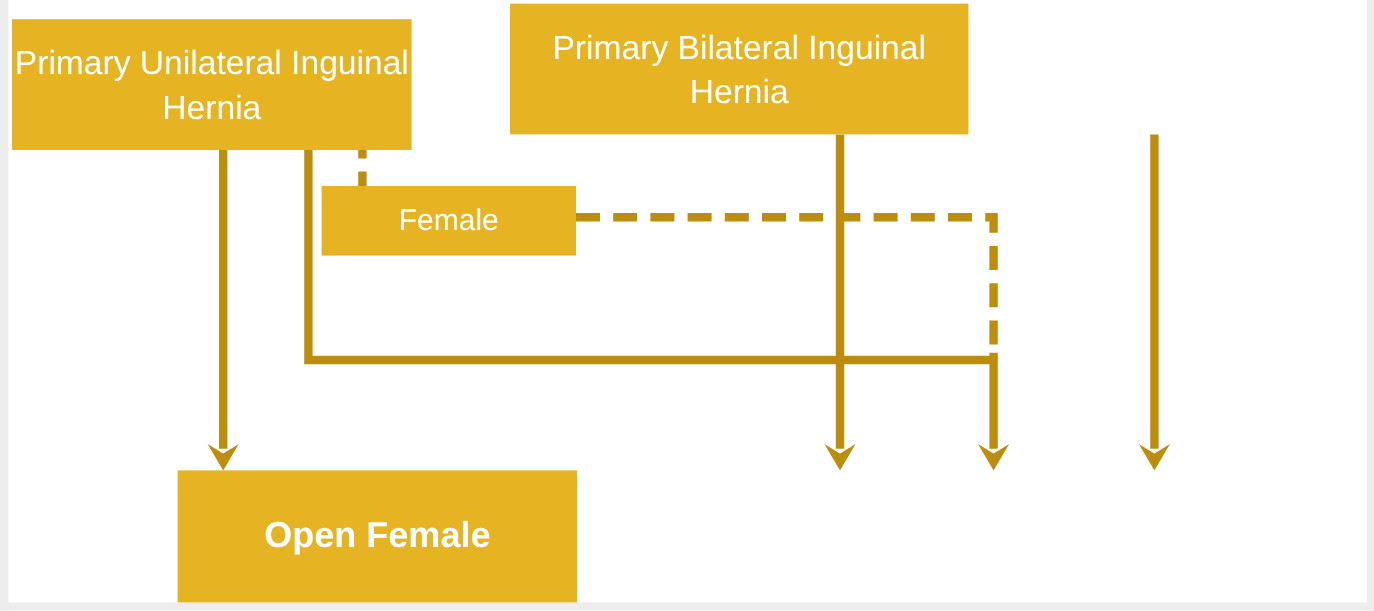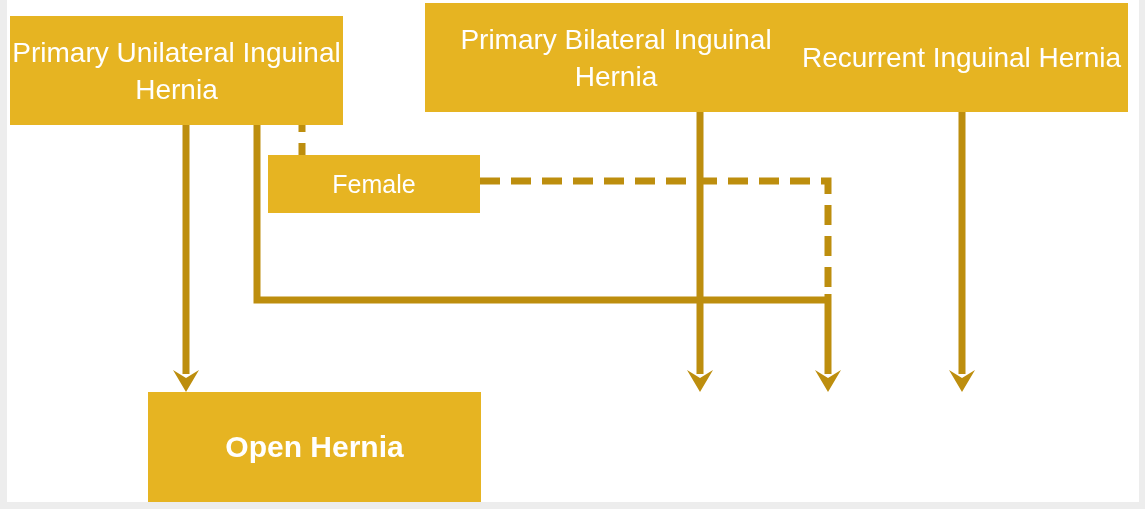--- a/index.html
+++ b/index.html
@@ -77,27 +77,24 @@
   </svg>
 
   <div class="node lg" id="node-primary-unilateral">
     <span>Primary Unilateral Inguinal Hernia</span>
   </div>
 
   <div class="node lg" id="node-primary-bilateral">
     <span>Primary Bilateral Inguinal Hernia</span>
   </div>
 
-  <div class="node lg" id="node-recurrent">
-    <span>Recurrent Inguinal Hernia</span>
-  </div>
 
   <div class="node mid" id="node-female">
     <span>Female</span>
   </div>
 
 
   <div class="node bold" id="node-open-repair">
-    <span>Open Hernia</span>
+    <span>Open Female</span>
   </div>
 
 
 </div>
 
 </body></html>

